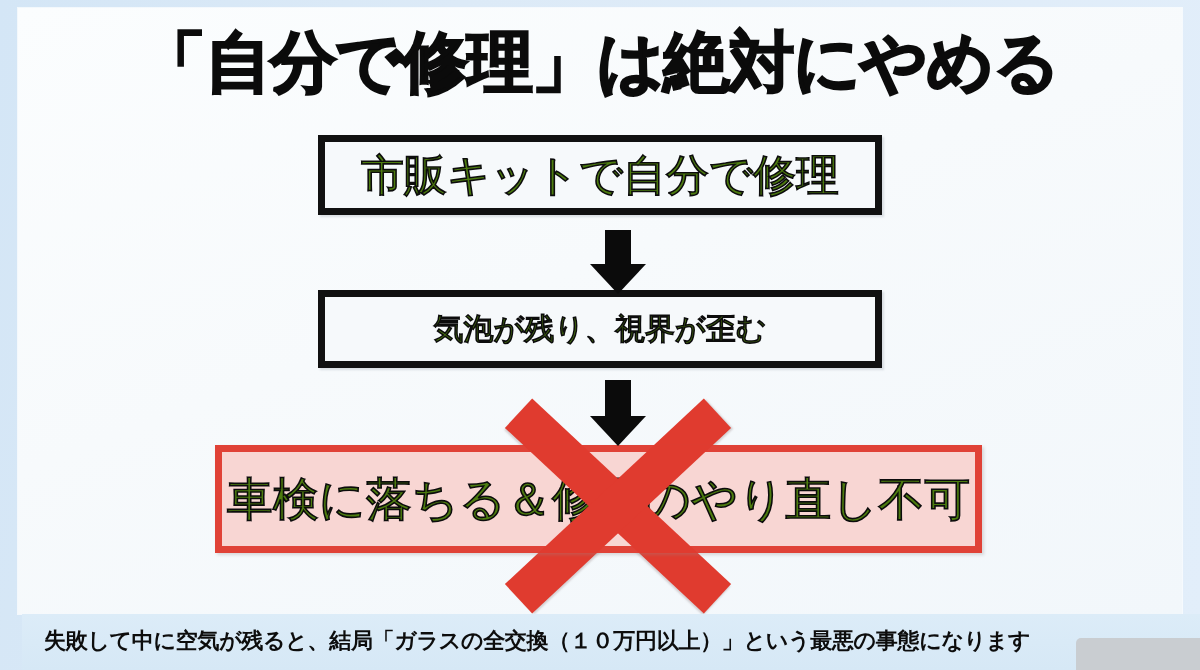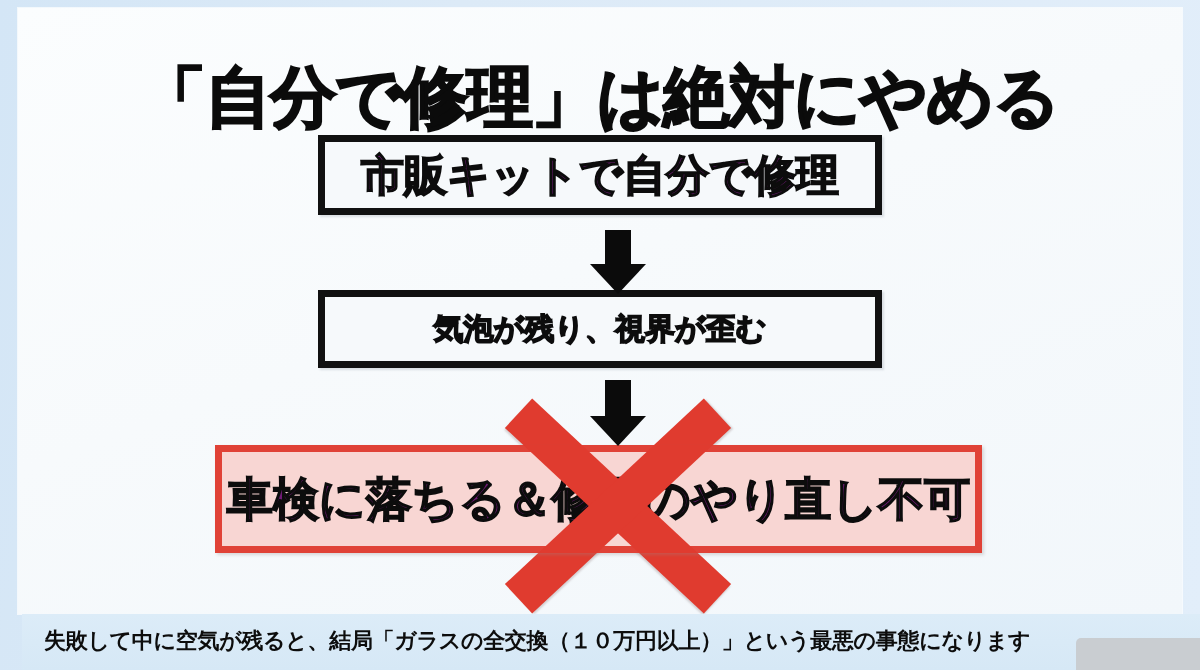--- a/index.html
+++ b/index.html
@@ -41,36 +41,35 @@
     left: 0;
     top: 12px;
     width: 1164px;
     text-align: center;
     font-size: 66px;
     line-height: 84px;
     font-weight: 700;
     color: #0b0b0b;
     letter-spacing: -1px;
     white-space: nowrap;
-    margin-top: 35px;
     -webkit-text-stroke: 2.2px #0b0b0b;
   }
 
   
   .flowbox {
     position: absolute;
     box-sizing: border-box;
     display: flex;
     align-items: center;
     justify-content: center;
     white-space: nowrap;
   }
   .flowbox .boxlabel {
-    font-weight: 700;
-    color: #701a75;
+    font-weight: 400;
+    color: #4d7c0f;
     letter-spacing: 0px;
     -webkit-text-stroke: 1.6px #0c0c0c;
   }
 
   #box-1 {
     left: 300px;
     top: 127px;
     width: 564px;
     height: 80px;
     border: 7px solid #111111;

